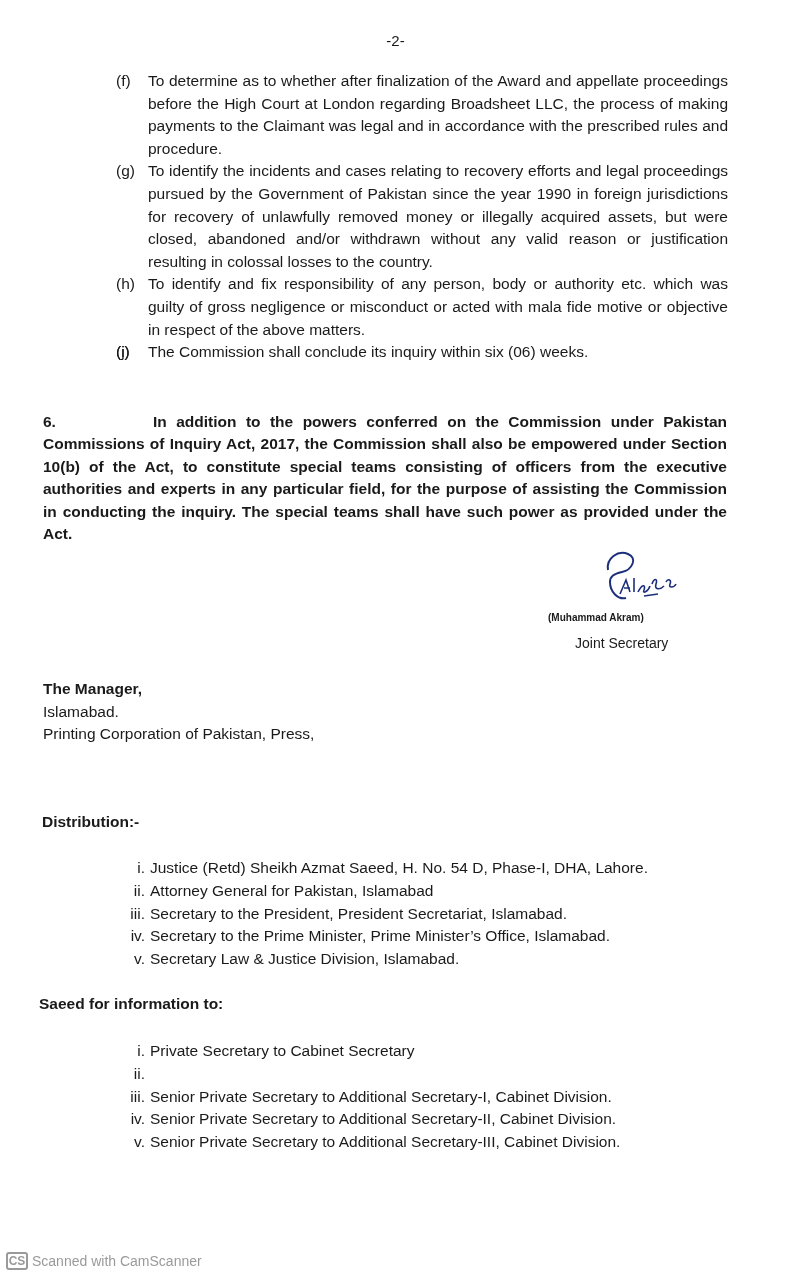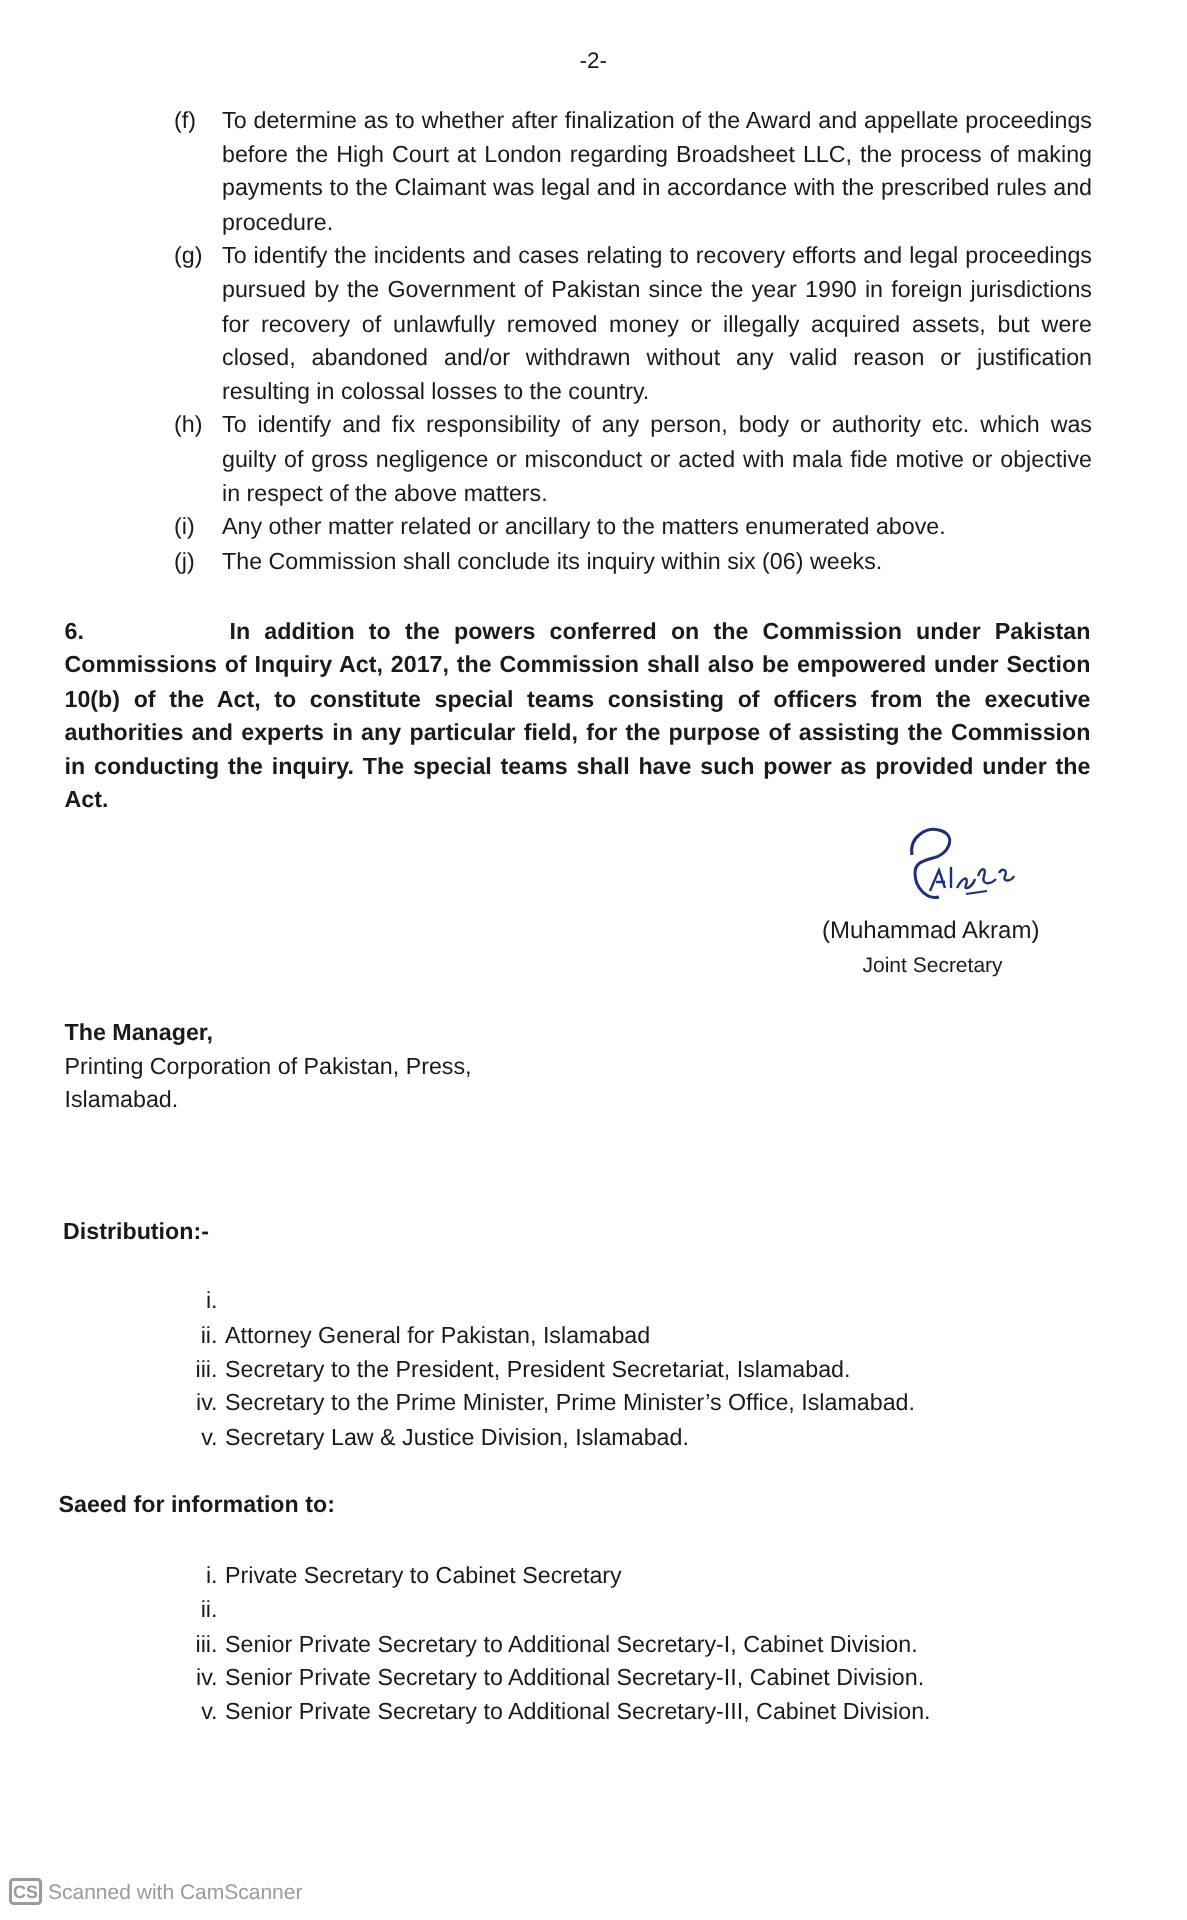--- a/index.html
+++ b/index.html
@@ -9,21 +9,21 @@
       font-size: 15.5px;
     }
     .page-num { position: absolute; left: 0; right: 0; top: 32px; text-align: center; font-size: 15px; }
     .items { position: absolute; left: 116px; top: 70px; width: 612px; }
     .item { position: relative; padding-left: 32px; line-height: 22.6px; text-align: justify; margin-bottom: 0; }
     .item .lbl { position: absolute; left: 0; top: 0; }
     .para6 { position: absolute; left: 43px; top: 411px; width: 684px; line-height: 22.4px; text-align: justify; font-weight: bold; }
     .para6 .num { display: inline-block; width: 110px; }
     .sig-area { position: absolute; left: 548px; top: 548px; width: 180px; }
     .sig-svg { position: absolute; left: 40px; top: 0; }
-    .signer-name { position: absolute; left: 548px; top: 612px; font-weight: normal; font-size: 16px; }
+    .signer-name { position: absolute; left: 548px; top: 612px; font-weight: bold; font-size: 10px; }
     .signer-title { position: absolute; left: 575px; top: 635px; font-size: 14px; }
     .addressee { position: absolute; left: 43px; top: 678px; line-height: 22.6px; }
     .addressee .bold { font-weight: bold; }
     .dist-head { position: absolute; left: 42px; top: 813px; font-weight: bold; }
     .list { position: absolute; left: 110px; width: 620px; line-height: 22.8px; }
     .list .row { display: flex; }
     .list .rn { width: 35px; text-align: right; padding-right: 5px; flex-shrink: 0; }
     .dist-list { top: 857px; }
     .copy-head { position: absolute; left: 39px; top: 995px; font-weight: bold; }
     .copy-list { top: 1040px; }
@@ -43,21 +43,20 @@
   <div class="item">
     <span class="lbl">(g)</span>
     <span>To identify the incidents and cases relating to recovery efforts and legal proceedings pursued by the Government of Pakistan since the year 1990 in foreign jurisdictions for recovery of unlawfully removed money or illegally acquired assets, but were closed, abandoned and/or withdrawn without any valid reason or justification resulting in colossal losses to the country.</span>
   </div>
   <div class="item">
     <span class="lbl">(h)</span>
     <span>To identify and fix responsibility of any person, body or authority etc. which was guilty of gross negligence or misconduct or acted with mala fide motive or objective in respect of the above matters.</span>
   </div>
   <div class="item">
     <span class="lbl">(i)</span>
-    <span>Any other matter related or ancillary to the matters enumerated above.</span>
   </div>
   <div class="item">
     <span class="lbl">(j)</span>
     <span>The Commission shall conclude its inquiry within six (06) weeks.</span>
   </div>
 </div>
 
 <div class="para6">
   <span class="num">6.</span><span>In addition to the powers conferred on the Commission under Pakistan Commissions of Inquiry Act, 2017, the Commission shall also be empowered under Section 10(b) of the Act, to constitute special teams consisting of officers from the executive authorities and experts in any particular field, for the purpose of assisting the Commission in conducting the inquiry. The special teams shall have such power as provided under the Act.</span>
 </div>
@@ -67,28 +66,29 @@
     <path d="M20 22 C18 10, 30 2, 40 6 C50 10, 44 22, 34 24 C26 26, 22 28, 22 34 C22 44, 30 52, 38 50" fill="none" stroke="#1d2f7a" stroke-width="2"></path>
     <path d="M32 46 L38 32 L42 44 M36 40 L42 40 M46 30 L46 44 M50 44 C54 36, 58 36, 56 42 C54 46, 60 44, 62 38 M64 36 C66 30, 70 30, 68 36 C66 42, 72 42, 76 38 M78 34 C80 30, 84 32, 82 36 C80 40, 86 40, 88 36" fill="none" stroke="#1d2f7a" stroke-width="1.6"></path>
     <path d="M56 48 L70 46" fill="none" stroke="#1d2f7a" stroke-width="1.4"></path>
   </svg>
 </div>
 <div class="signer-name">(Muhammad Akram)</div>
 <div class="signer-title">Joint Secretary</div>
 
 <div class="addressee">
   <div class="bold">The Manager,</div>
+  <div>Islamabad.</div>
   <div>Printing Corporation of Pakistan, Press,</div>
-  <div>Islamabad.</div>
 </div>
 
 <div class="dist-head">Distribution:-</div>
 <div class="list dist-list">
   <div class="row">
       <span class="rn">i.</span>
+      <span>Justice (Retd) Sheikh Azmat Saeed,  H. No. 54 D, Phase-I, DHA, Lahore.</span>
     </div>
   <div class="row">
       <span class="rn">ii.</span>
       <span>Attorney General for Pakistan, Islamabad</span>
     </div>
   <div class="row">
       <span class="rn">iii.</span>
       <span>Secretary to the President, President Secretariat, Islamabad.</span>
     </div>
   <div class="row">

